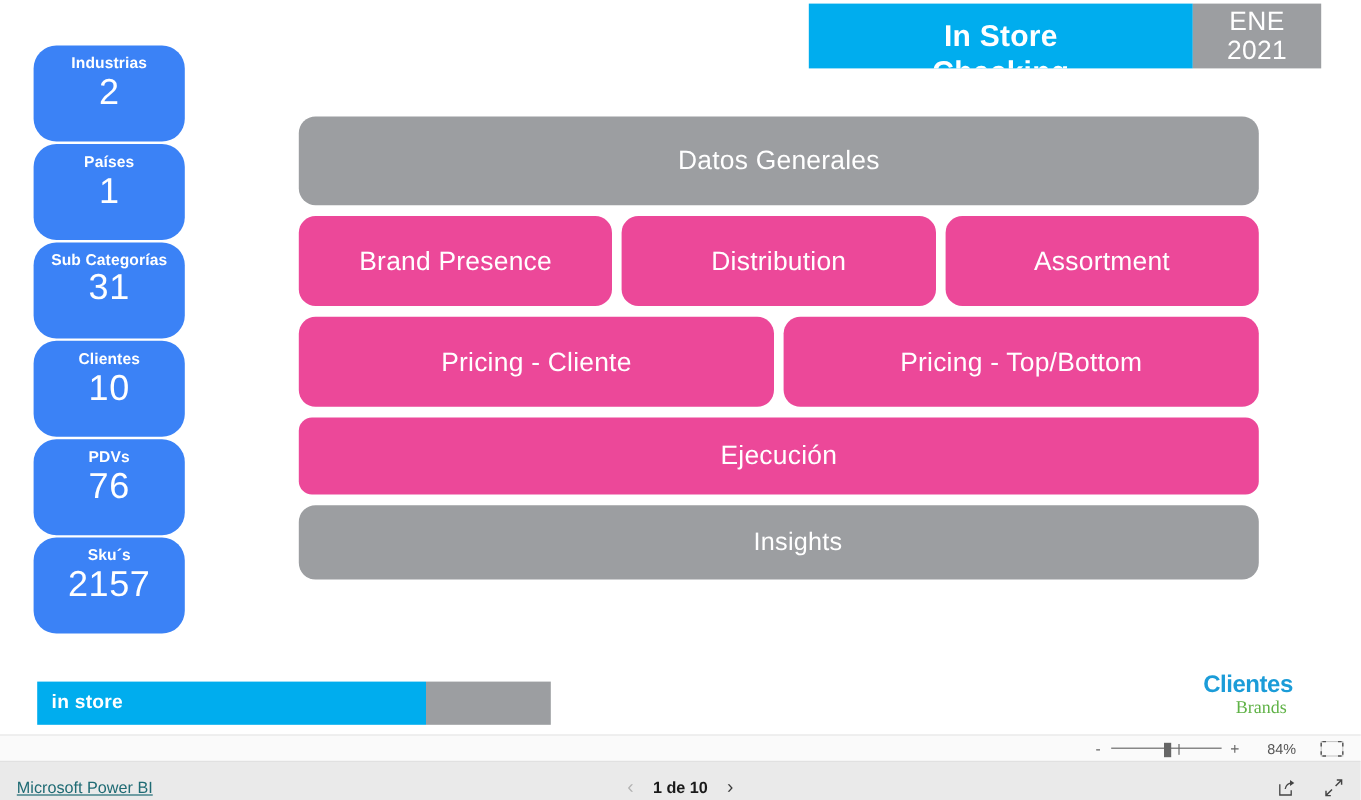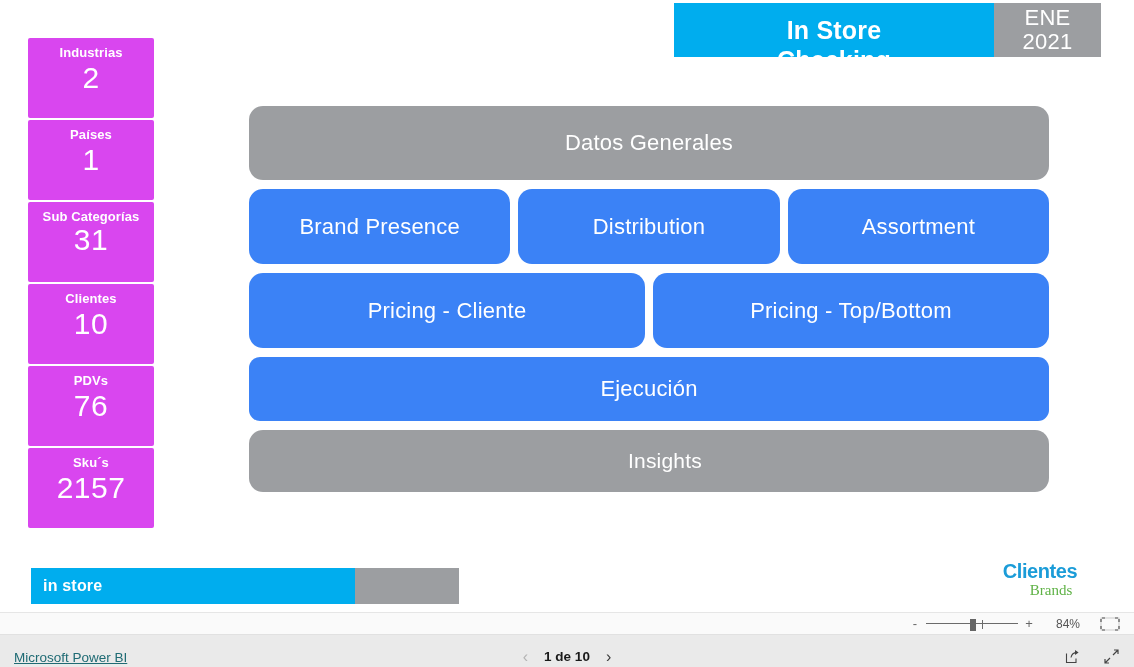--- a/index.html
+++ b/index.html
@@ -40,45 +40,45 @@
   }
   .hdr-date span {
     color:#ffffff; font-size:22px; line-height:24px; font-weight:normal; letter-spacing:.3px;
   }
 
   
   #kpi-col {
     position:absolute; left:28px; top:38px; width:126px;
   }
   .kpi-card {
-    width:126px; height:80px; background:#d946ef; border-radius:2px;
+    width:126px; height:80px; background:#3b82f6; border-radius:19px;
     margin-bottom:2px; overflow:hidden; position:relative;
     display:flex; flex-direction:column; align-items:center;
     padding-top:7px;
   }
   .kpi-label {
     color:#ffffff; font-size:13px; font-weight:bold; line-height:15px;
     text-align:center; letter-spacing:.1px;
   }
   .kpi-value {
     color:#ffffff; font-size:30px; font-weight:normal; line-height:34px;
     text-align:center; letter-spacing:.5px; margin-top:1px;
   }
   .kpi-card.two-line .kpi-value { margin-top:-1px; }
 
   
-  #btn-stack { position:absolute; left:249px; top:106px; width:800px; }
+  #btn-stack { position:absolute; left:249px; top:97px; width:800px; }
   .brow { display:flex; gap:8px; margin-bottom:10px; }
   .btn {
     border-radius:14px; display:flex; align-items:center; justify-content:center;
     color:#ffffff; font-weight:normal; letter-spacing:.2px;
     text-align:center;
   }
   .btn.grey { background:#9C9EA1; }
-  .btn.blue { background:#3b82f6; }
+  .btn.blue { background:#ec4899; }
   .btn.full { width:800px; }
   .btn.third { flex:1 1 0; }
   .btn.h74 { height:74px; font-size:22px; }
   .btn.h64 { height:64px; font-size:21px;border-radius:11px; }
   .btn.h58 { height:58px; font-size:21px; }
 
   
   #row-datos .btn { width:802px; height:74px; font-size:22px; }
   #row-1 { gap:8px; }
   #row-1 .btn { height:75px; font-size:22px; }

